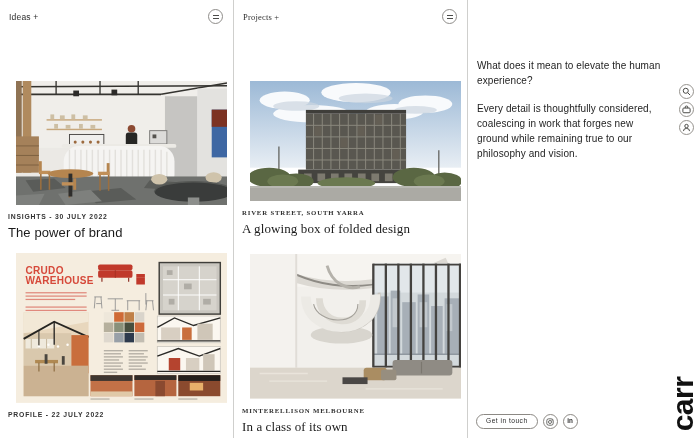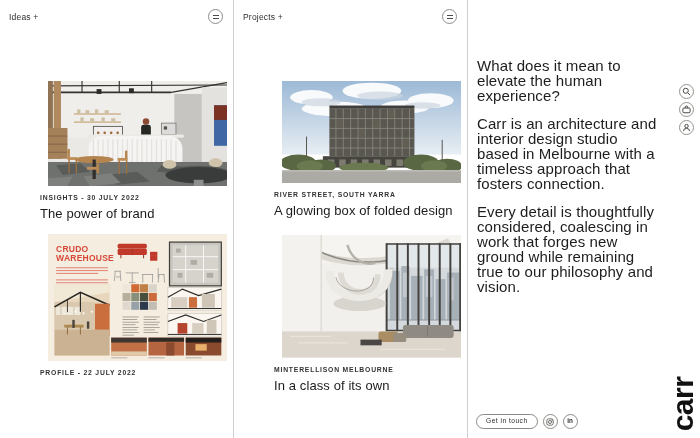--- a/index.html
+++ b/index.html
@@ -1,41 +1,41 @@
 <!DOCTYPE html>
 <html><head>
 <meta charset="utf-8">
 <style>
   * { margin:0; padding:0; box-sizing:border-box; }
   html,body { width:700px; height:438px; background:#fff; }
   body { font-family:"Liberation Sans","DejaVu Sans",sans-serif; color:#1c1c1c; }
   .page { position:relative; width:700px; height:438px; overflow:hidden; display:flex; background:#fff; }
   .col { position:relative; height:438px; }
   .col-ideas    { width:234px; border-right:1px solid #cfcfcd; }
-  .col-projects { width:234px; border-right:1px solid #cfcfcd; }
+  .col-projects { width:234px; border-right:1px solid #cfcfcd;font-family:Liberation Serif, serif; }
   .col-studio   { width:232px; }
   .col-head { display:flex; justify-content:space-between; align-items:center; padding:7px 10px 0 9px; height:26px; }
   .col-title { font-size:8.5px; color:#2e2e2e; letter-spacing:.2px; }
   .circle-btn { width:15px; height:15px; border:1px solid #8f8d8a; border-radius:50%; background:#fff;
                 display:flex; flex-direction:column; justify-content:center; align-items:center; gap:2px; cursor:pointer; padding:0; }
   .circle-btn .bar { width:6px; height:1px; background:#4c4c4a; }
   .plus-btn { width:19px; height:19px; border:none; border-radius:50%; background:#151515; position:relative; cursor:pointer; }
   .plus-btn::before,.plus-btn::after { content:""; position:absolute; background:#fff; left:50%; top:50%; }
   .plus-btn::before { width:9px; height:1.4px; transform:translate(-50%,-50%); }
   .plus-btn::after  { width:1.4px; height:9px; transform:translate(-50%,-50%); }
-  .card { display:block;padding-left:32px; }
+  .card { display:block; }
   .card.first { margin-top:55px; }
   .thumb { margin:0 6px 0 16px; line-height:0; }
   .thumb svg { display:block; width:100%; height:auto; }
   .meta { margin:8px 0 0 8px; font-size:6.8px; font-weight:600; letter-spacing:.8px; color:#333; }
   .card-title { margin:5px 0 0 8px; font-size:13px; font-weight:400; color:#1b1b1b; letter-spacing:.1px; }
   .gap-ideas { height:13px; } .gap-projects { height:17px; }
   
   .studio-body { padding:58px 38px 0 9px; }
-  .studio-par { font-size:15px; line-height:15px; color:#1d1d1d; margin-bottom:13px; letter-spacing:.1px; }
+  .studio-par { font-size:10px; line-height:15px; color:#1d1d1d; margin-bottom:13px; letter-spacing:.1px; }
   .icon-rail { position:absolute; top:84px; right:6px; display:flex; flex-direction:column; gap:3px; }
   .rail-btn { width:15px; height:15px; border:1px solid #96938e; border-radius:50%; background:#fff;
               display:flex; align-items:center; justify-content:center; cursor:pointer; padding:0; }
   .rail-btn svg { width:9px; height:9px; }
   .studio-footer { position:absolute; left:8px; bottom:9px; display:flex; align-items:center; gap:5px; }
   .cta-pill { border:1px solid #8c8984; border-radius:8px; background:#fff; font-size:6.6px; letter-spacing:.5px;
               color:#2a2a2a; padding:3px 9px 3px 9px; line-height:1; cursor:pointer;
               font-family:"Liberation Sans","DejaVu Sans",sans-serif; }
   .social-btn { width:15px; height:15px; border:1px solid #8c8984; border-radius:50%; background:#fff;
                 display:flex; align-items:center; justify-content:center; cursor:pointer; padding:0; }
@@ -485,21 +485,20 @@
       <button class="rail-btn">
         <svg viewBox="0 0 10 10">
             <circle cx="5" cy="3.4" r="1.9" fill="none" stroke="#4a4a46" stroke-width="1.1"></circle>
             <path d="M1.6,9 a3.4,3 0 0 1 6.8,0" fill="none" stroke="#4a4a46" stroke-width="1.1"></path>
           </svg>
       </button>
     </div>
 
     <div class="studio-body">
       <p class="studio-par">What does it mean to elevate the human experience?</p>
-      <p class="studio-par">Carr is an architecture and interior design studio based in Melbourne with a timeless approach that fosters connection.</p>
       <p class="studio-par">Every detail is thoughtfully considered, coalescing in work that forges new ground while remaining true to our philosophy and vision.</p>
     </div>
 
     <div class="studio-footer">
       <button class="cta-pill">Get in touch</button>
       <button class="social-btn">
         <svg viewBox="0 0 10 10">
             <rect x="1" y="1" width="8" height="8" rx="2.4" fill="none" stroke="#4a4a46" stroke-width="1"></rect>
             <circle cx="5" cy="5" r="1.9" fill="none" stroke="#4a4a46" stroke-width="1"></circle>
             <circle cx="7.5" cy="2.6" r=".7" fill="#4a4a46"></circle>

